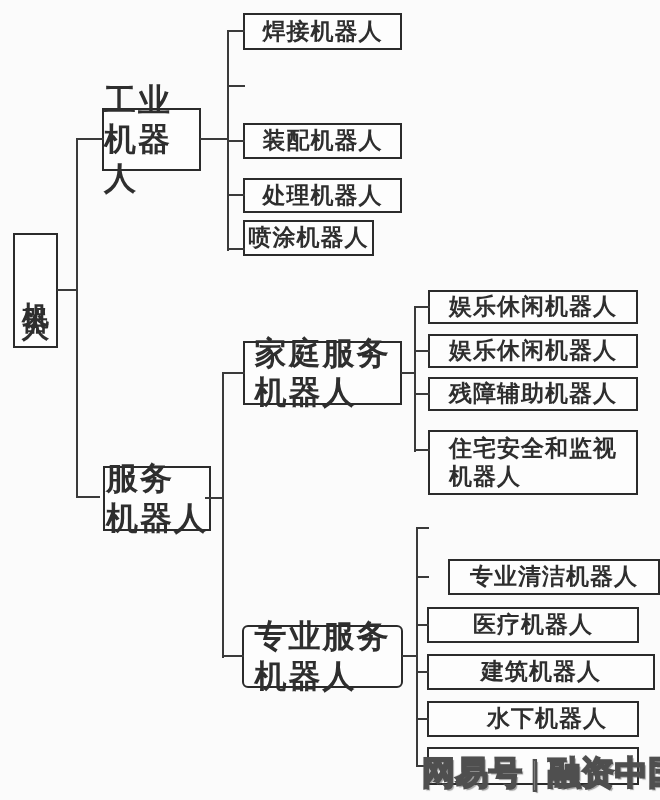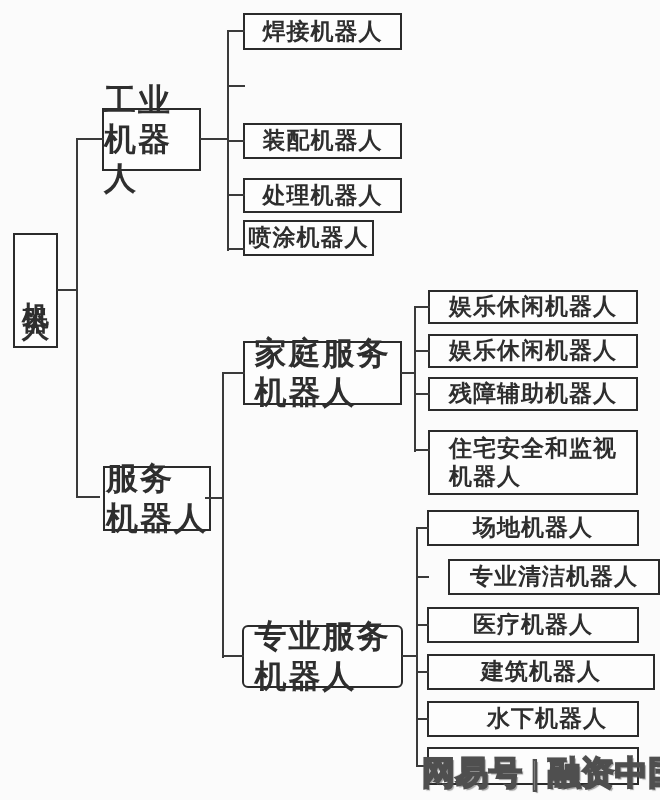--- a/index.html
+++ b/index.html
@@ -76,21 +76,20 @@
   <div class="box leaf" style="left:243px; top:123px; width:159px; height:36px;">装配机器人</div>
   <div class="box leaf" style="left:243px; top:178px; width:159px; height:35px;">处理机器人</div>
   <div class="box leaf" style="left:243px; top:220px; width:131px; height:36px;">喷涂机器人</div>
 
   <div class="box leaf" style="left:428px; top:290px; width:210px; height:34px;">娱乐休闲机器人</div>
   <div class="box leaf" style="left:428px; top:334px; width:210px; height:34px;">娱乐休闲机器人</div>
   <div class="box leaf" style="left:428px; top:377px; width:210px; height:34px;">残障辅助机器人</div>
   <div class="box leaf" style="left:428px; top:430px; width:210px; height:65px;">住宅安全和监视
 机器人</div>
 
-  <div class="box leaf" style="left:427px; top:510px; width:212px; height:36px;">场地机器人</div>
   <div class="box leaf" style="left:427px; top:559px; width:212px; height:36px;margin-left:21px;">专业清洁机器人</div>
   <div class="box leaf" style="left:427px; top:607px; width:212px; height:36px;">医疗机器人</div>
   <div class="box leaf" style="left:427px; top:654px; width:228px; height:36px;">建筑机器人</div>
   <div class="box leaf" style="left:427px; top:701px; width:212px; height:36px;padding-left:28px;">水下机器人</div>
   <div class="box leaf" style="left:427px; top:747px; width:212px; height:38px;"></div>
 
   <div class="hline" style="left:57px; top:289px; width:21px;"></div>
   <div class="vline" style="left:76px; top:138px; height:360px;"></div>
   <div class="hline" style="left:76px; top:138px; width:28px;"></div>
   <div class="hline" style="left:76px; top:496px; width:24px;"></div>

